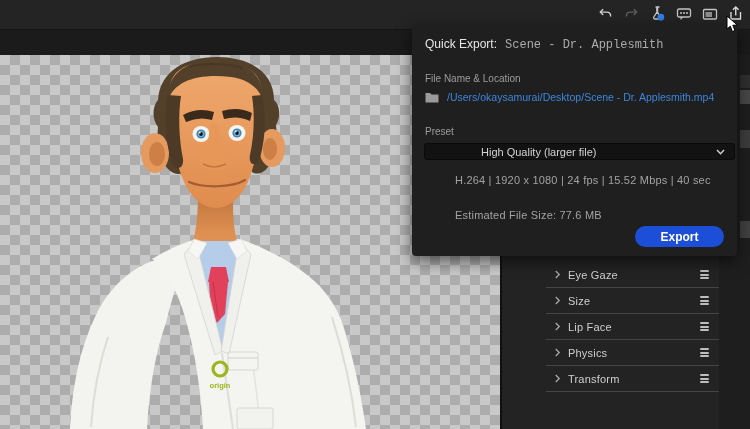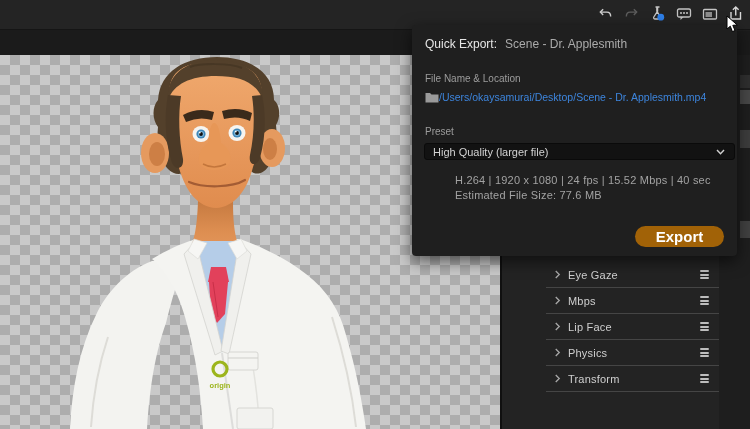--- a/index.html
+++ b/index.html
@@ -49,36 +49,36 @@
   .burger{position:absolute;right:10px;top:8px;}
   .burger i{display:block;height:2px;background:#bdbdbd;margin:0 0 1.5px 0;width:9px;border-radius:1px;}
   
   #popup{
     position:absolute;left:412px;top:25px;width:325px;height:231px;
     background:#1f1f1f;border-radius:4px;
     box-shadow:0 5px 16px rgba(0,0,0,.6);
   }
   #qe-title{position:absolute;left:13px;top:12px;font-size:12px;}
   #qe-title b{color:#e6e6e6;font-weight:400;}
-  #qe-title span{color:#ababab;margin-left:8px;font-weight:400;}
+  #qe-title span{color:#ababab;margin-left:8px;font-weight:400;font-family:Liberation Mono, monospace;}
   .qe-label{position:absolute;left:13px;font-size:10px;color:#9c9c9c;}
-  #qe-path-row{position:absolute;left:13px;top:66px;display:flex;align-items:center;gap:0;cursor:pointer;}
+  #qe-path-row{position:absolute;left:13px;top:66px;display:flex;align-items:center;gap:8px;cursor:pointer;}
   #qe-path{font-size:10.5px;color:#3d85dd;}
   #qe-dropdown{
     position:absolute;left:12px;top:118px;width:311px;height:17px;
     background:#121212;border:1px solid #0a0a0a;border-radius:3px;
-    display:flex;align-items:center;cursor:pointer;
+    display:flex;align-items:center;cursor:pointer;padding-left:48px;
   }
   #qe-dropdown .dd-text{margin-left:8px;font-size:11px;color:#d2d2d2;}
   #qe-dropdown .dd-chev{position:absolute;right:9px;top:5px;}
   .qe-info{position:absolute;left:13px;font-size:11px;color:#a2a2a2;letter-spacing:.2px;margin-left:30px;}
   #qe-export-btn{
     position:absolute;right:13px;bottom:9px;width:89px;height:21px;
-    background:#a16207;border:none;border-radius:11px;
-    color:#fff;font-weight:700;font-size:15px;font-family:inherit;
+    background:#1d4ed8;border:none;border-radius:11px;
+    color:#fff;font-weight:700;font-size:12px;font-family:inherit;
     display:flex;align-items:center;justify-content:center;cursor:pointer;
   }
   
   #cursor{position:absolute;left:726px;top:15px;pointer-events:none;}
 </style>
 </head>
 <body>
 
 <div id="stage">
 
@@ -204,21 +204,21 @@
         <span class="burger">
             <i></i>
             <i></i>
             <i></i>
           </span>
       </div>
       <div class="prop-row">
         <svg class="chev" viewBox="0 0 8 10">
             <path d="M2 1 L6 5 L2 9" fill="none" stroke="#a8a8a8" stroke-width="1.5"></path>
           </svg>
-        <span class="prop-label">Mbps</span>
+        <span class="prop-label">Size</span>
         <span class="burger">
             <i></i>
             <i></i>
             <i></i>
           </span>
       </div>
       <div class="prop-row">
         <svg class="chev" viewBox="0 0 8 10">
             <path d="M2 1 L6 5 L2 9" fill="none" stroke="#a8a8a8" stroke-width="1.5"></path>
           </svg>
@@ -316,21 +316,21 @@
     <div class="qe-label" style="top:101px">Preset</div>
 
     <div id="qe-dropdown">
       <span class="dd-text">High Quality (larger file)</span>
       <svg class="dd-chev" width="9" height="6" viewBox="0 0 9 6">
           <path d="M1 1 L4.5 4.8 L8 1" fill="none" stroke="#cfcfcf" stroke-width="1.4"></path>
         </svg>
     </div>
 
     <div class="qe-info" style="top:149px">H.264 | 1920 x 1080 | 24 fps | 15.52 Mbps | 40 sec</div>
-    <div class="qe-info" style="top:164px">Estimated File Size: 77.6 MB</div>
+    <div class="qe-info" style="top:184px">Estimated File Size: 77.6 MB</div>
 
     <button id="qe-export-btn">Export</button>
   </div>
 
   <svg id="cursor" width="14" height="19" viewBox="0 0 14 19">
     <path d="M1 1 L1 14 L4.3 11.2 L6.4 16.6 L9 15.5 L6.8 10.3 L11.3 10 Z" fill="#ffffff" stroke="#000000" stroke-width="1"></path>
   </svg>
 
 </div>
 

